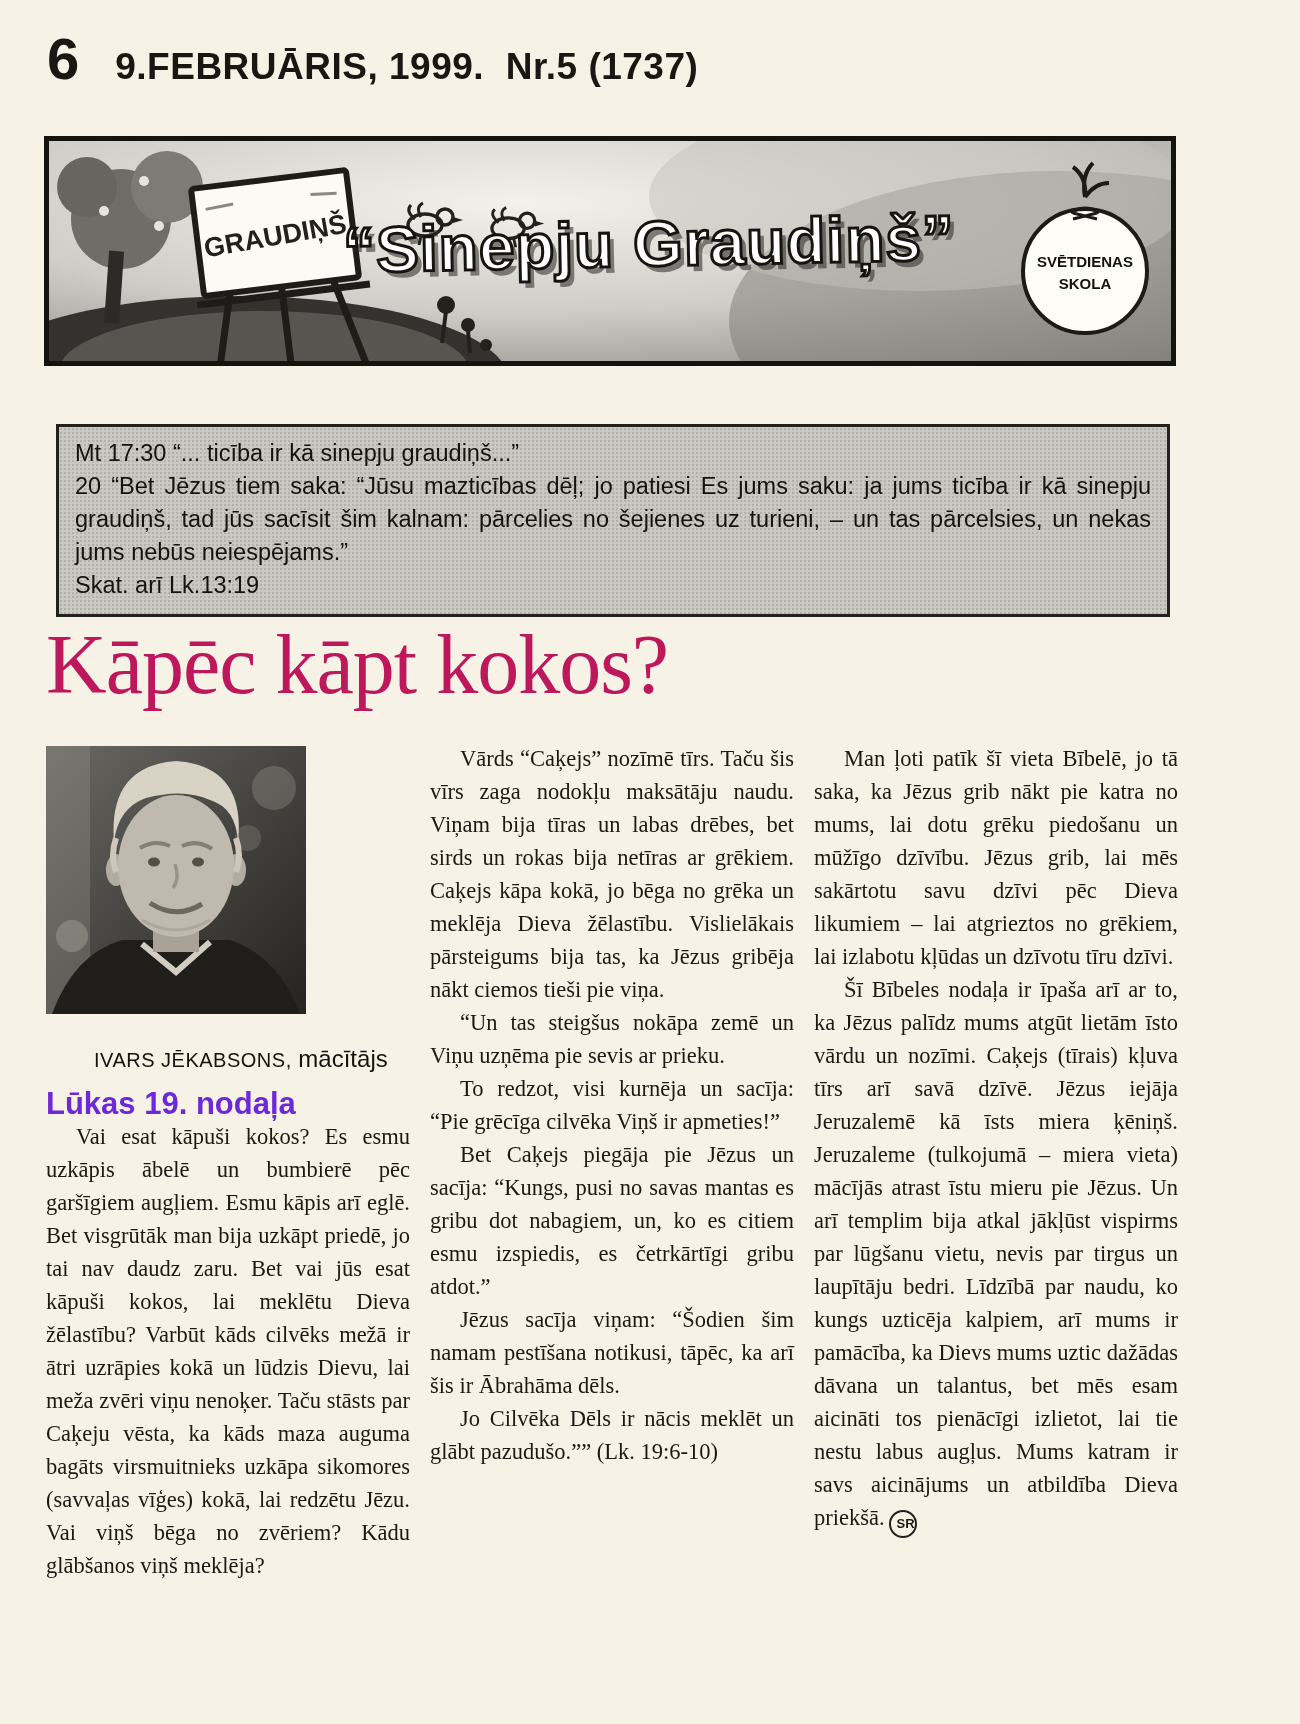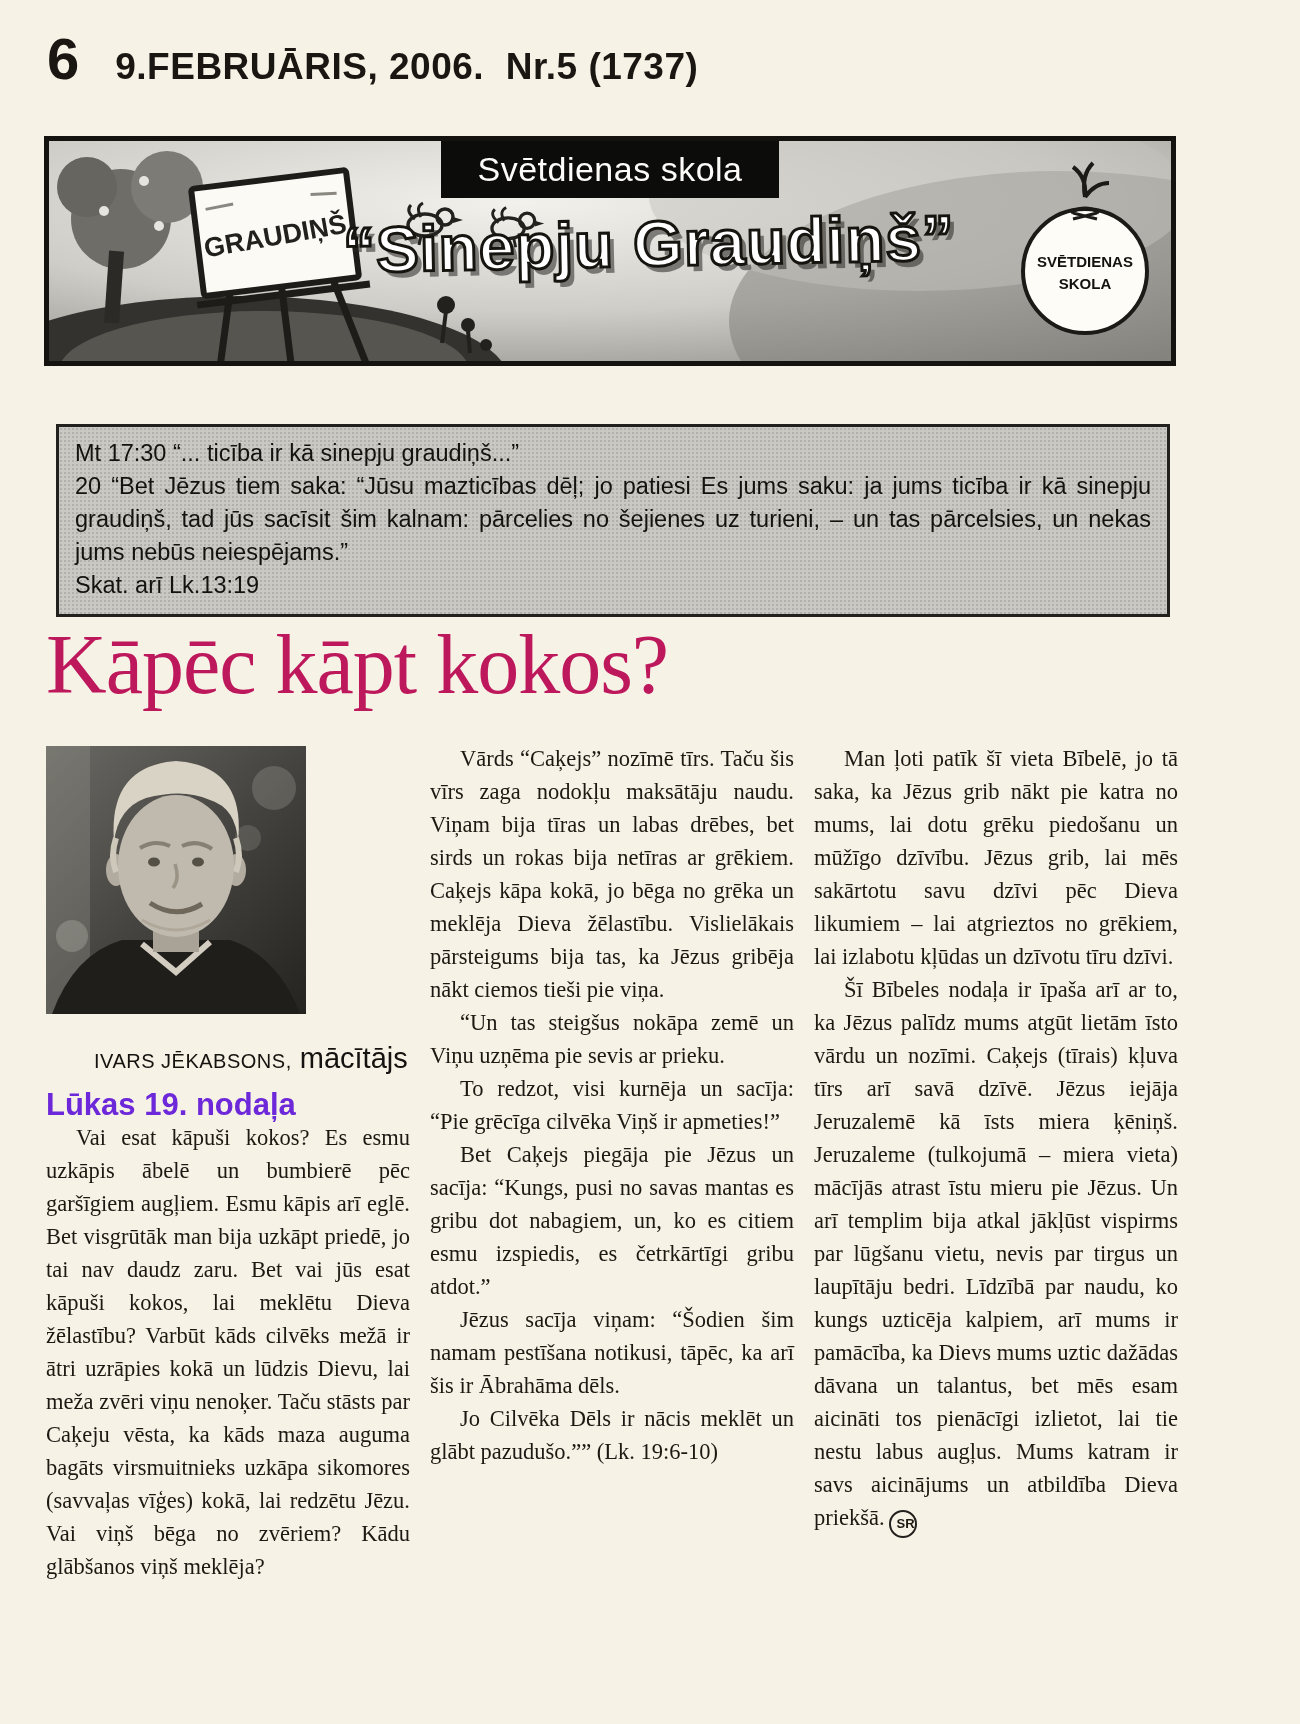--- a/index.html
+++ b/index.html
@@ -42,37 +42,37 @@
   .headline{position:absolute;top:616px;left:46px;margin:0;
     font-family:"Liberation Serif",serif;font-weight:400;font-size:84px;
     letter-spacing:-1px;color:#be185d;}
   
   .columns{position:absolute;top:742px;left:46px;width:1132px;display:flex;gap:20px;}
   .col{flex:1 1 0;font-size:22.5px;line-height:33px;text-align:justify;color:#1c1812;}
   .col p.body-p{margin:0;text-indent:30px;}
   .portrait{margin:4px 0 0 0;width:260px;height:268px;display:block;}
   .byline{margin-top:28px;font-family:"Liberation Sans",sans-serif;color:#15130f;}
   .author-name{font-size:20px;letter-spacing:.5px;margin-left:48px;}
-  .author-role{font-size:29px;}
+  .author-role{font-size:24px;}
   .subhead{margin:10px 0 0 0;font-family:"Liberation Sans",sans-serif;
     font-weight:700;font-size:31px;color:#6d28d9;}
   .col-left .body-p{margin-top:46px;}
   .end-mark{
     display:inline-block;width:24px;height:24px;border:2px solid #23211d;border-radius:50%;
     font-family:"Liberation Sans",sans-serif;font-size:13px;font-weight:700;
     line-height:24px;text-align:right;text-indent:0;margin-left:4px;vertical-align:-3px;}
 </style>
 </head>
 <body>
 
 <div class="sheet">
 
   <header class="masthead">
     <span class="page-num">6</span>
-    <span class="date-line">9.FEBRUĀRIS, 2006.  Nr.5 (1737)</span>
+    <span class="date-line">9.FEBRUĀRIS, 1999.  Nr.5 (1737)</span>
   </header>
 
   <div class="banner">
     <svg class="scene" viewBox="0 0 1122 220" preserveAspectRatio="none">
       <defs>
         <radialGradient id="bg1" cx="42%" cy="28%" r="90%">
           <stop offset="0" stop-color="#f3f1ec"></stop>
           <stop offset="0.55" stop-color="#cfcdc8"></stop>
           <stop offset="1" stop-color="#8f8d88"></stop>
         </radialGradient>
@@ -118,21 +118,20 @@
         <line x1="24" y1="25" x2="26" y2="34" stroke="#23211d" stroke-width="3"></line>
       </g>
       <g transform="translate(385,150)">
         <line x1="12" y1="20" x2="8" y2="52" stroke="#23211d" stroke-width="4"></line>
         <circle cx="12" cy="14" r="9" fill="#23211d"></circle>
         <circle cx="34" cy="34" r="7" fill="#23211d"></circle>
         <line x1="34" y1="40" x2="36" y2="62" stroke="#23211d" stroke-width="4"></line>
         <circle cx="52" cy="54" r="6" fill="#23211d"></circle>
       </g>
     </svg>
-    <div class="banner-kicker">Svētdienas skola</div>
     <div class="banner-title">“Sinepju Graudiņš”</div>
     <div class="logo-wrap">
       <svg viewBox="0 0 140 196" width="140" height="196">
         <path d="M70 42 q-4 -22 8 -34 M70 42 q2 -20 -12 -30 M70 42 q10 -14 24 -14" fill="none" stroke="#1b1a17" stroke-width="4"></path>
         <circle cx="70" cy="116" r="62" fill="#fdfcf7" stroke="#1b1a17" stroke-width="4"></circle>
         <path d="M56 58 q14 -10 28 0 M58 64 l24 -6 M58 58 l24 6" fill="none" stroke="#1b1a17" stroke-width="3"></path>
         <text x="70" y="112" text-anchor="middle" font-family="Liberation Sans, sans-serif" font-size="15" font-weight="700" fill="#14120f">SVĒTDIENAS</text>
         <text x="70" y="134" text-anchor="middle" font-family="Liberation Sans, sans-serif" font-size="15" font-weight="700" fill="#14120f">SKOLA</text>
       </svg>
     </div>

